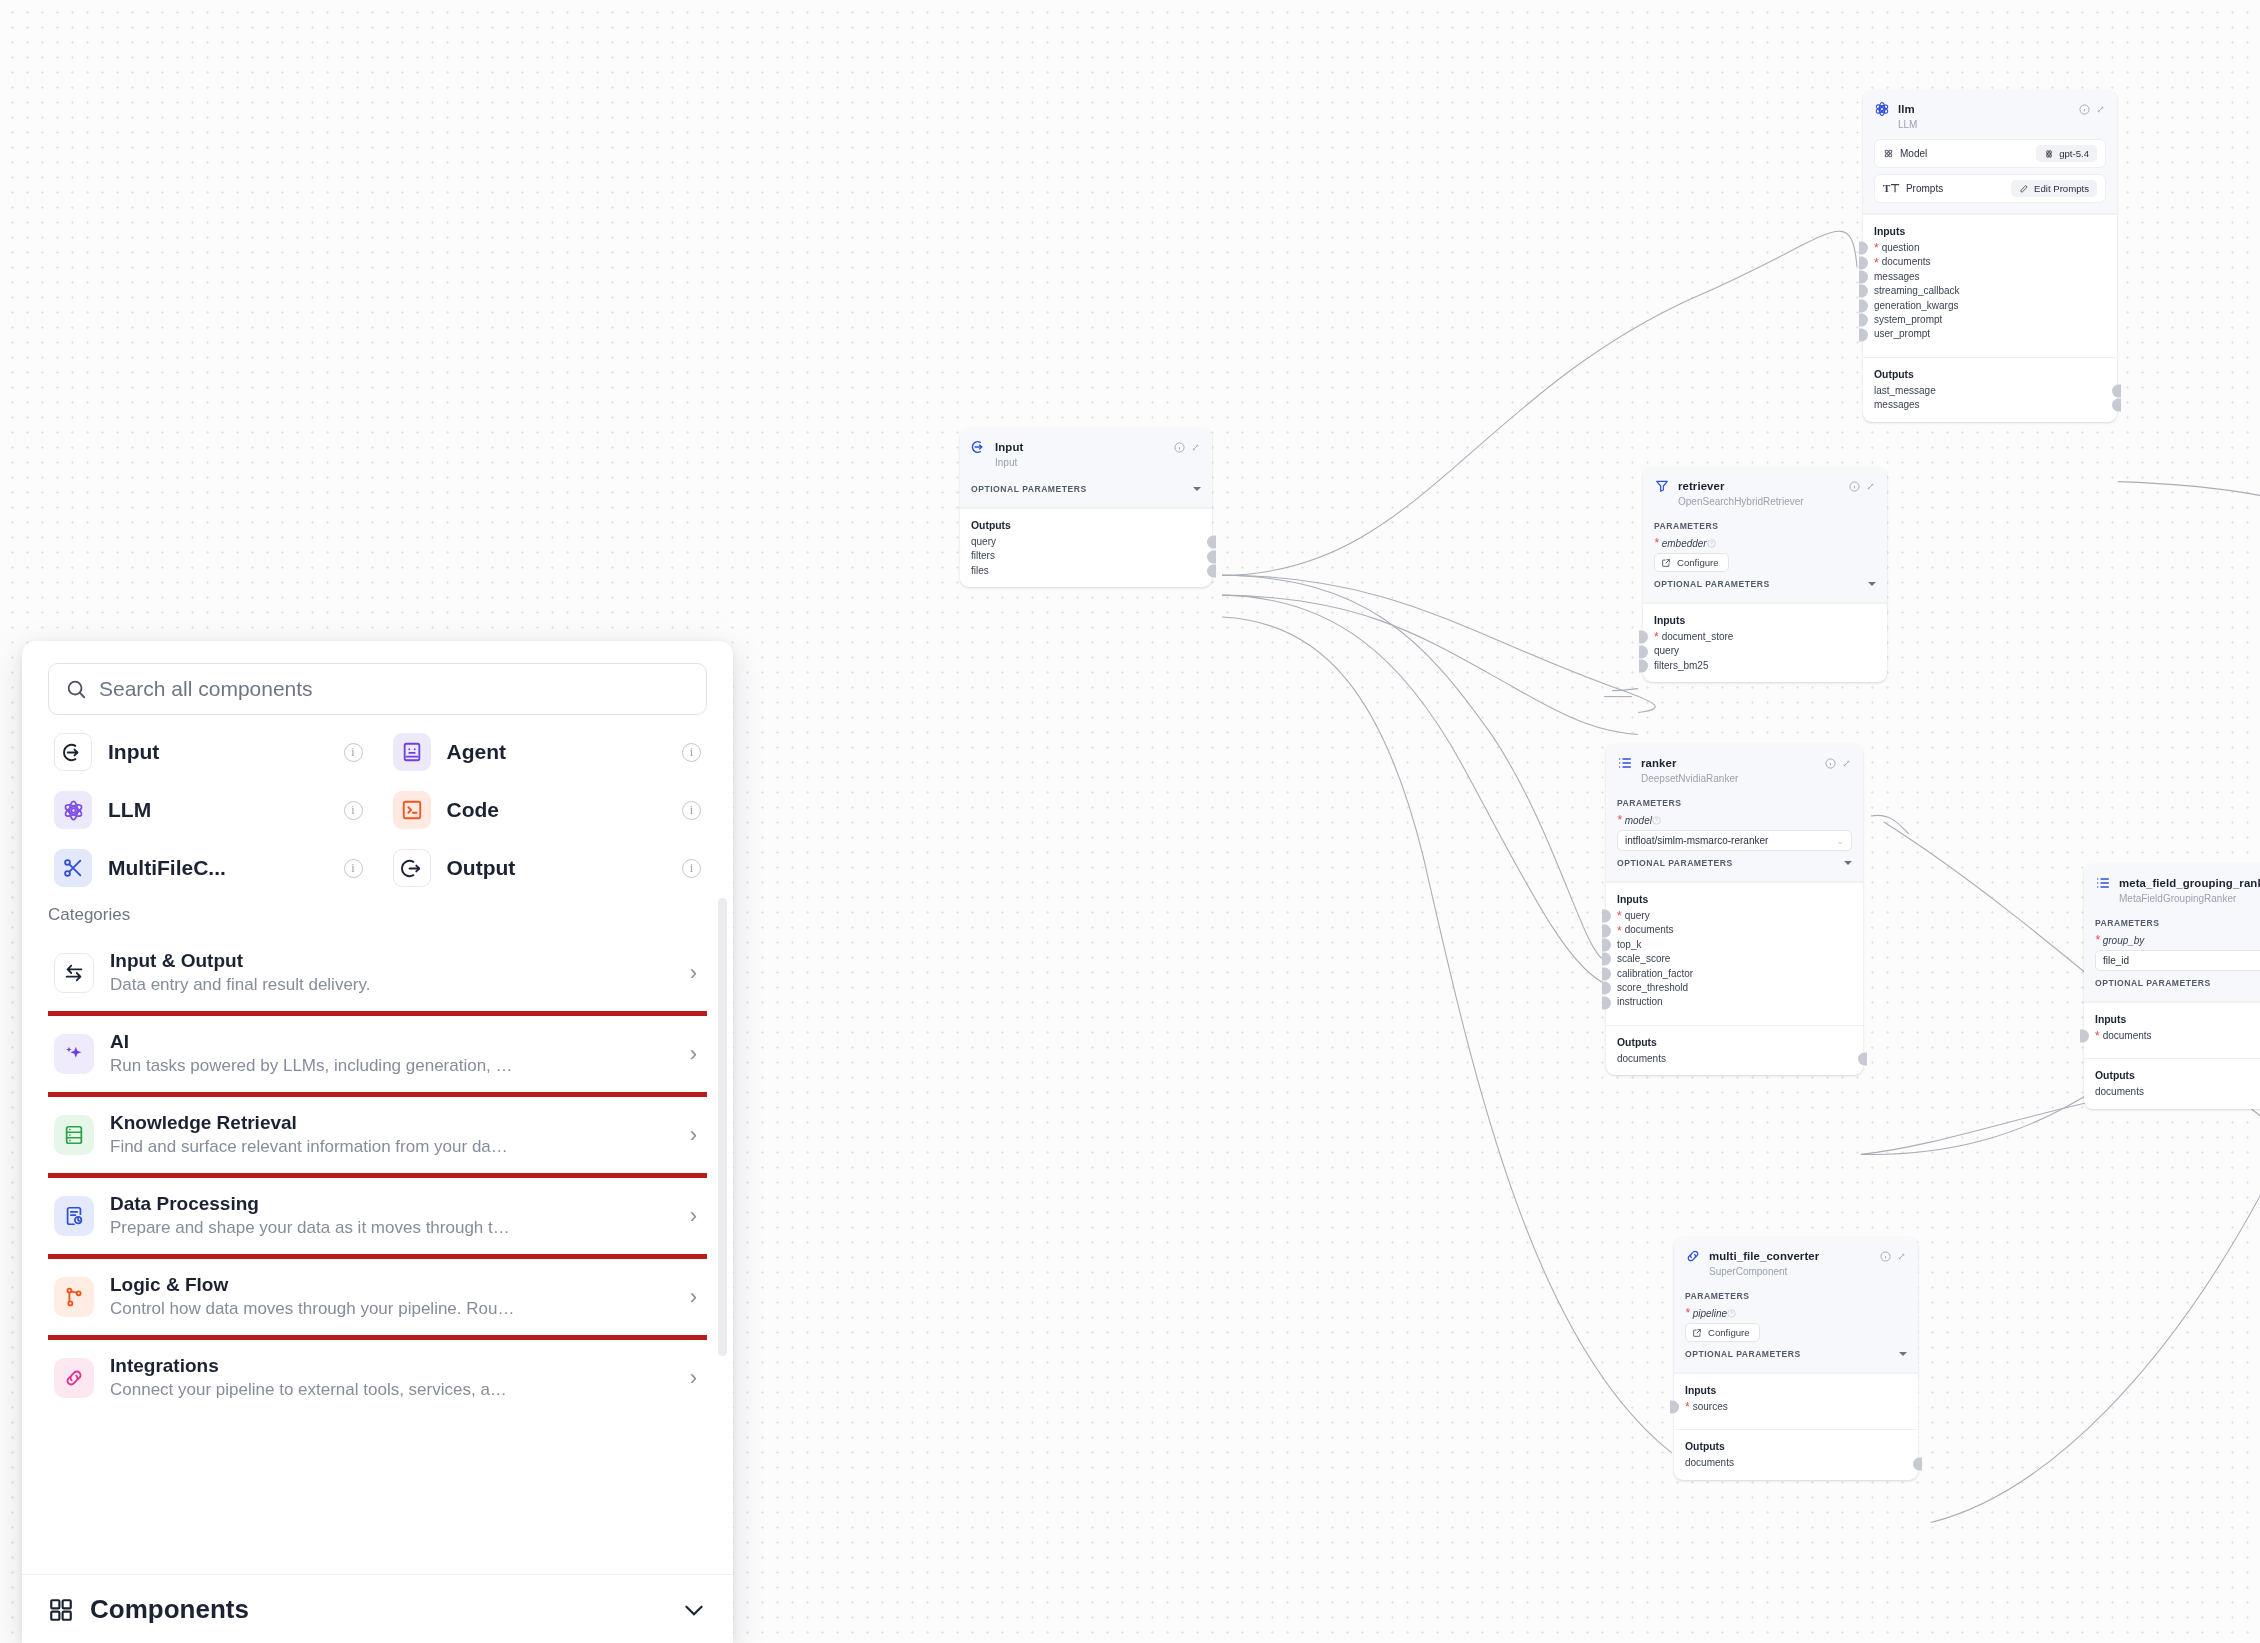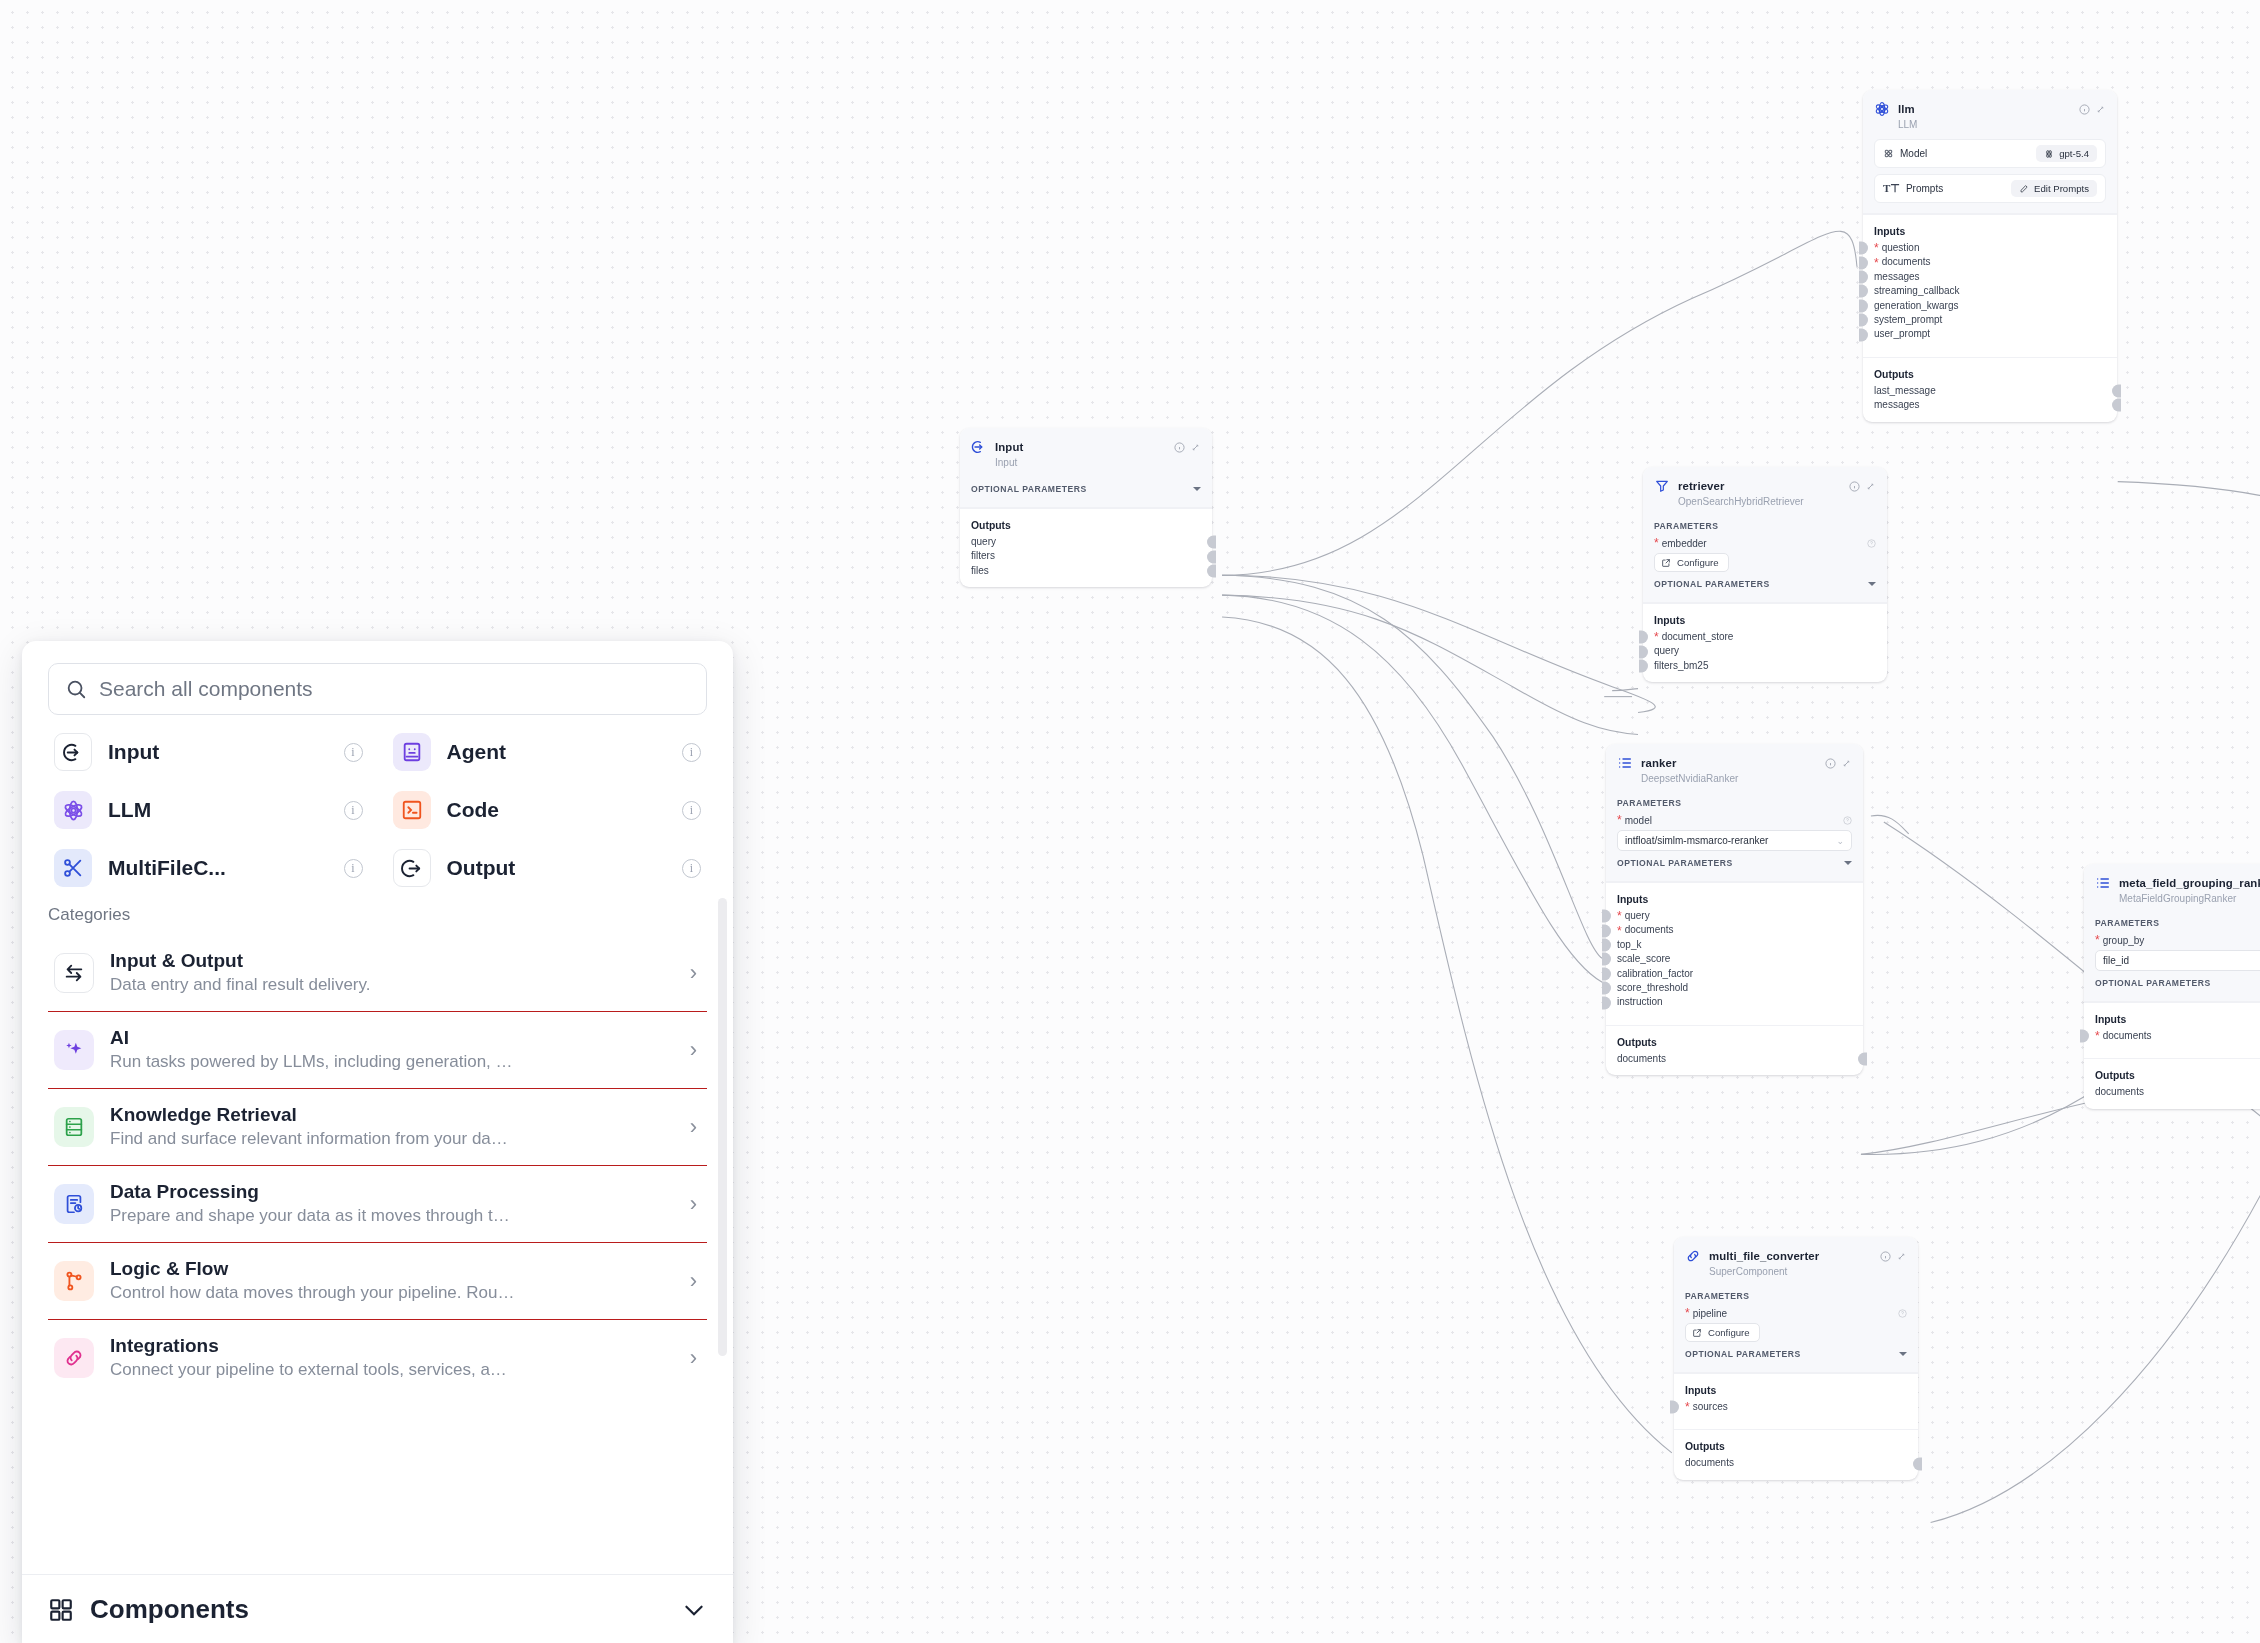--- a/index.html
+++ b/index.html
@@ -60,21 +60,21 @@
   .opt-row {
     display: flex; align-items: center; justify-content: space-between;
     font-size: 8.6px; font-weight: 700; letter-spacing: 0.5px;
     color: #525a6b; text-transform: uppercase; padding: 7px 0 3px;
     cursor: pointer;
   }
   .caret { width: 0; height: 0; border-left: 4px solid transparent; border-right: 4px solid transparent; border-top: 4px solid #6b7383; }
 
   .p-name {
     font-size: 10px; color: #3a4252; display: flex; align-items: center;
-    justify-content: space-between; padding: 2px 0 4px;
+    justify-content: flex-start; padding: 2px 0 4px; font-style: italic;
   }
   .req { color: #e5484d; font-size: 12px; line-height: 8px; margin-right: 3px; }
   .help { width: 9px; height: 9px; opacity: .35; }
   .cfg-btn {
     display: inline-flex; align-items: center; gap: 6px;
     border: 1px solid #e3e5ea; border-radius: 5px; background: #fff;
     font-size: 9.6px; color: #3a4252; padding: 3px 9px 3px 6px;
     cursor: pointer;
   }
   .select-box {
@@ -150,21 +150,21 @@
   .pop-name { flex: 1 1 auto; font-size: 21px; font-weight: 700; color: #1b2232; white-space: nowrap; overflow: hidden; }
   .info-c {
     width: 19px; height: 19px; border-radius: 50%; border: 1.4px solid #c2c7d0;
     color: #9aa1b0; font-size: 12px; line-height: 16px; text-align: center;
     flex: 0 0 19px; font-family: "Liberation Serif", serif;
   }
 
   .cat-list { padding: 0 26px 4px; }
   .cat-item {
     display: flex; align-items: center; gap: 16px;
-    padding: 14px 6px; border-top: 1px solid #b91c1c; cursor: pointer;
+    padding: 14px 6px; border-top: 5px solid #b91c1c; cursor: pointer;
   }
   .cat-item:first-child { border-top: 0; }
   .cat-ico {
     width: 40px; height: 40px; border-radius: 10px; flex: 0 0 40px;
     display: flex; align-items: center; justify-content: center;
   }
   .cat-txt { flex: 1 1 auto; min-width: 0; }
   .cat-title { font-size: 19px; font-weight: 700; color: #1b2232; line-height: 24px; }
   .cat-desc {
     font-size: 17px; color: #868d9a; line-height: 24px;

